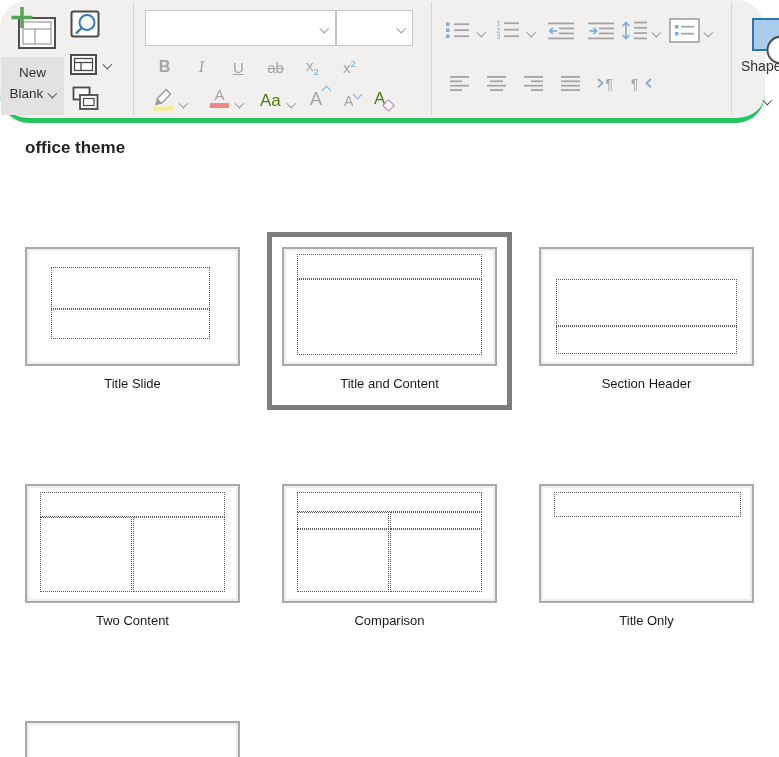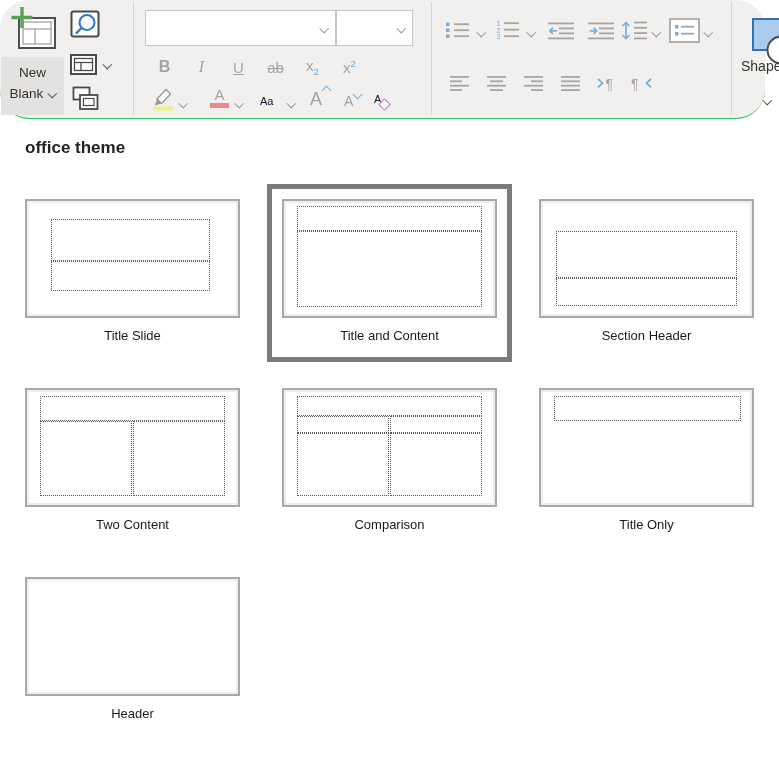--- a/index.html
+++ b/index.html
@@ -1,21 +1,21 @@
 <!DOCTYPE html>
 <html><head>
 <meta charset="utf-8">
 <style>
   html,body{margin:0;padding:0;}
   body{
     width:779px;height:757px;overflow:hidden;position:relative;background:#ffffff;
     font-family:"Liberation Sans",sans-serif;
   }
   
-  .ribbon{position:absolute;left:0;top:0;width:765px;height:118px;background:#f1f0ef;border-bottom:1px solid #22c55e;border-radius:29px;}
+  .ribbon{position:absolute;left:0;top:0;width:765px;height:118px;background:#f1f0ef;border-bottom:5px solid #22c55e;border-radius:29px;}
   .vdiv{position:absolute;top:2px;width:1px;height:113px;background:#d7d5d3;}
   
   .new-slide-btn{position:absolute;left:1px;top:2px;width:63px;height:112px;cursor:default;}
   .ns-icon{position:absolute;left:9px;top:3px;}
   .ns-label{position:absolute;left:0;top:55px;width:63px;height:58px;background:#e4e2e1;
     text-align:center;font-size:13.5px;color:#34322f;line-height:21px;padding-top:5px;box-sizing:border-box;}
   
   .mini-btn{position:absolute;}
   
   .chev{display:inline-block;width:5.5px;height:5.5px;border-right:1.4px solid #807e7c;border-bottom:1.4px solid #807e7c;transform:rotate(45deg);}
@@ -31,34 +31,34 @@
   .fbtn.bold{font-weight:700;font-size:16px;}
   .fbtn.ital{font-family:"Liberation Serif",serif;font-style:italic;font-size:16px;}
   .fbtn.unders{text-decoration:underline;}
   .fbtn.strike{text-decoration:line-through;}
   .fbtn sub{font-size:9.5px;color:#6fa8d6;vertical-align:-4px;}
   .fbtn sup{font-size:9.5px;color:#6fa8d6;vertical-align:6px;}
   .rbtn{position:absolute;}
   .a-glyph{font-size:15px;color:#a6a4a2;display:block;text-align:center;line-height:14px;}
   .bar{display:block;width:19px;height:4.5px;margin-top:1px;}
   .bar.red{background:#ee8888;}
-  .case-glyph{font-size:11px;color:#0f172a;}
+  .case-glyph{font-size:17px;color:#4d7c0f;}
   .grow-glyph{font-size:18px;color:#a6a4a2;}
   .shrink-glyph{font-size:14px;color:#a6a4a2;}
   .caret-up{display:inline-block;width:6px;height:6px;border-left:1.6px solid #7fadd6;border-top:1.6px solid #7fadd6;transform:rotate(45deg);vertical-align:11px;margin-left:1px;}
   .caret-dn{display:inline-block;width:6px;height:6px;border-right:1.6px solid #7fadd6;border-bottom:1.6px solid #7fadd6;transform:rotate(45deg);vertical-align:8px;margin-left:1px;}
   .diamond{display:inline-block;width:7px;height:7px;background:#fff;border:1.5px solid #bd6cc8;transform:rotate(45deg);margin-left:-1px;vertical-align:-6px;}
   
   .shapes-btn{position:absolute;left:736px;top:2px;width:72px;height:112px;}
   .shapes-label{position:absolute;left:5px;top:56px;font-size:14px;color:#34322f;white-space:nowrap;}
   .shapes-btn .chev{position:absolute;left:28px;top:95px;}
   
   .theme-heading{position:absolute;left:25px;top:138px;font-size:17px;font-weight:700;color:#242321;}
   #layout-grid{position:absolute;left:25px;top:199px;display:grid;grid-template-columns:repeat(3,215px);column-gap:42px;row-gap:41px;}
-  .cell{width:215px;height:148px;position:relative;cursor:default;}
+  .cell{width:215px;height:148px;position:relative;cursor:default;margin-top:48px;}
   .cell.selected{outline:5px solid #7b7b7b;outline-offset:10px;}
   .thumb{box-sizing:border-box;width:215px;height:119px;background:#fff;border:2px solid #a9a9a9;box-shadow:inset 0 0 0 2px #ededec;position:relative;}
   .ph{position:absolute;border:1px dotted #5a5a5a;box-sizing:border-box;background:#fff;}
   .cell-label{margin-top:10px;text-align:center;font-size:13px;color:#1b1a19;}
 </style>
 </head>
 <body>
 
 <div class="ribbon">
 

